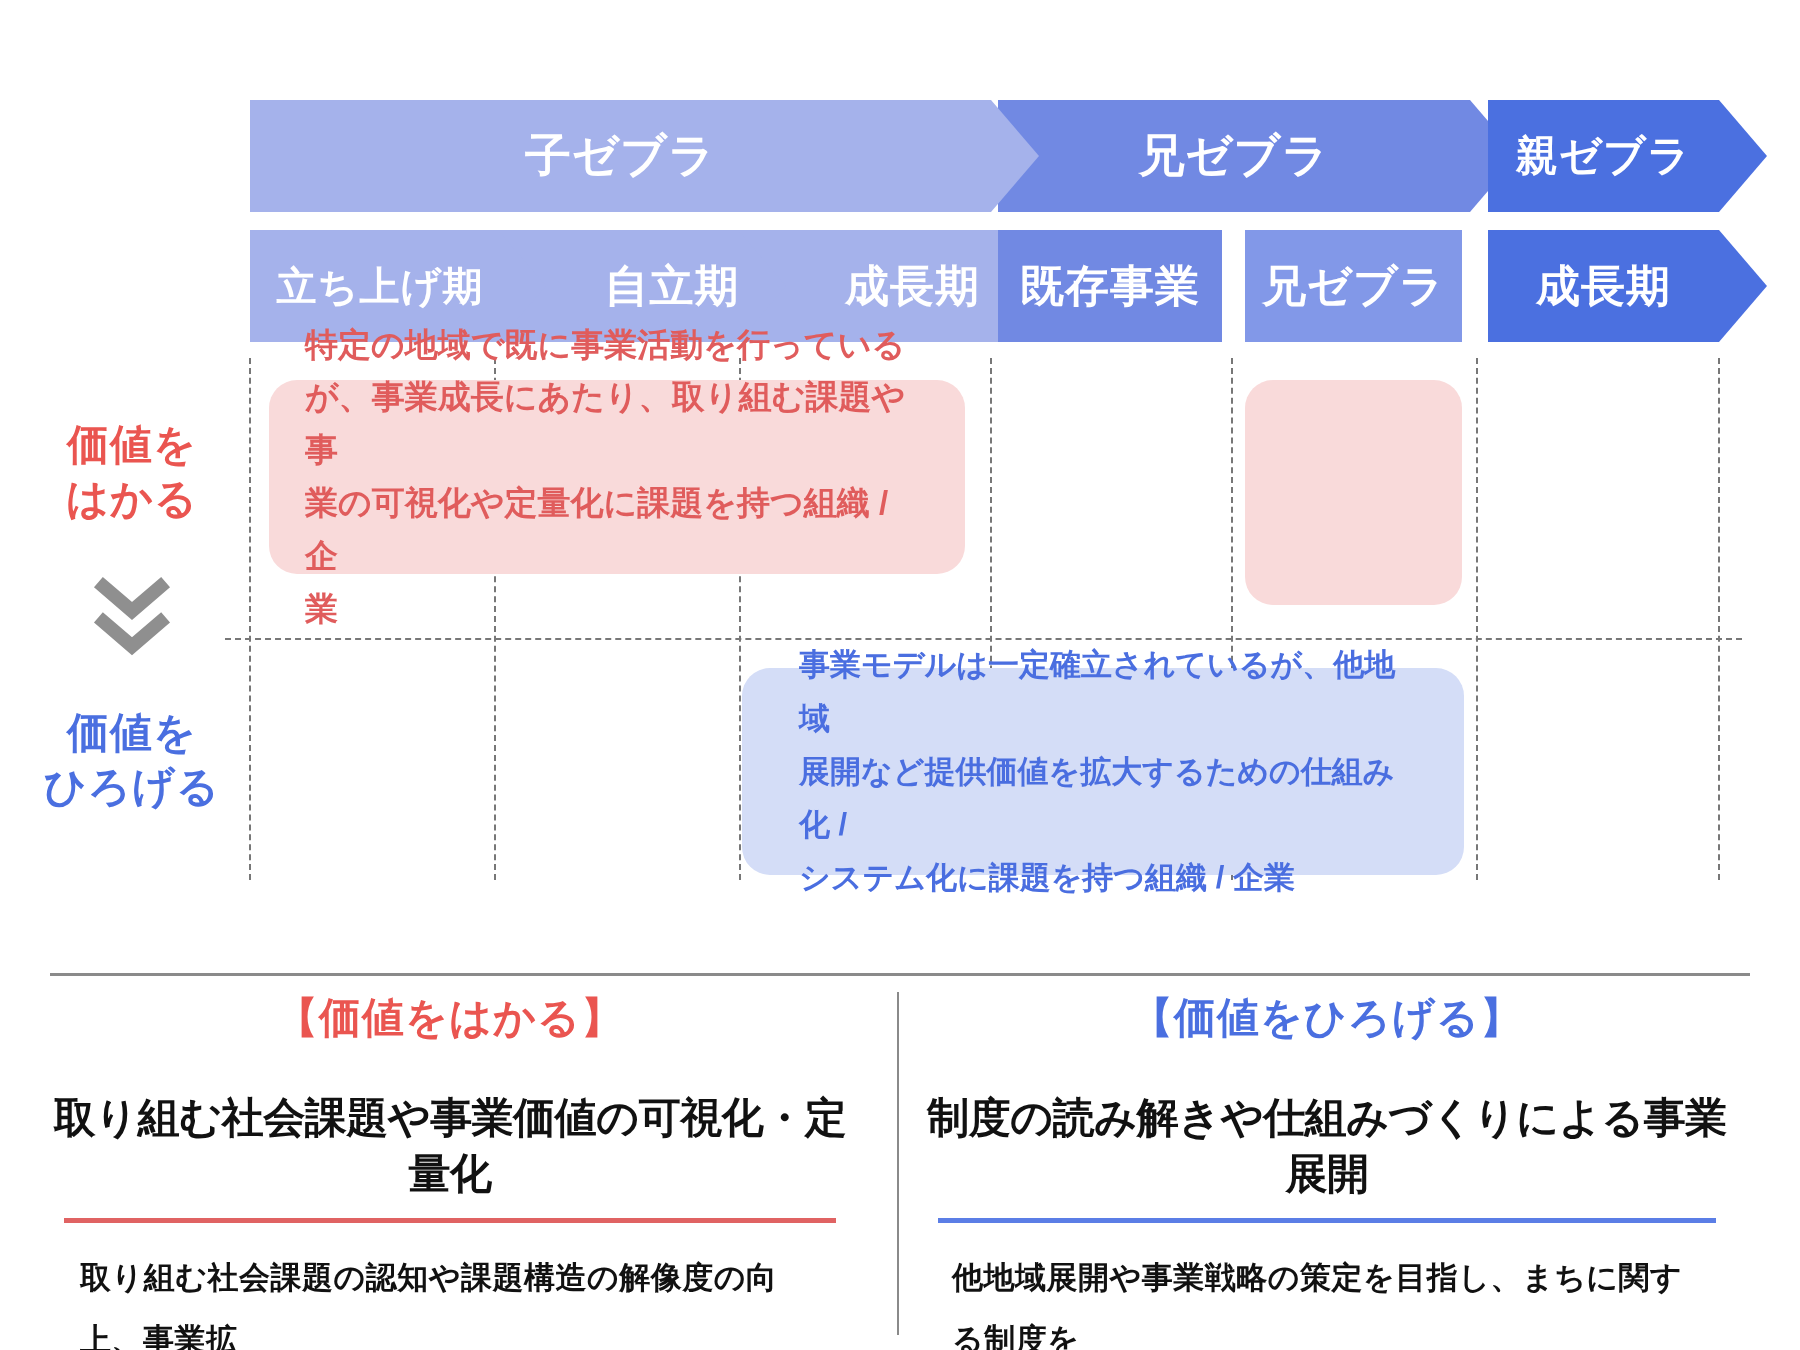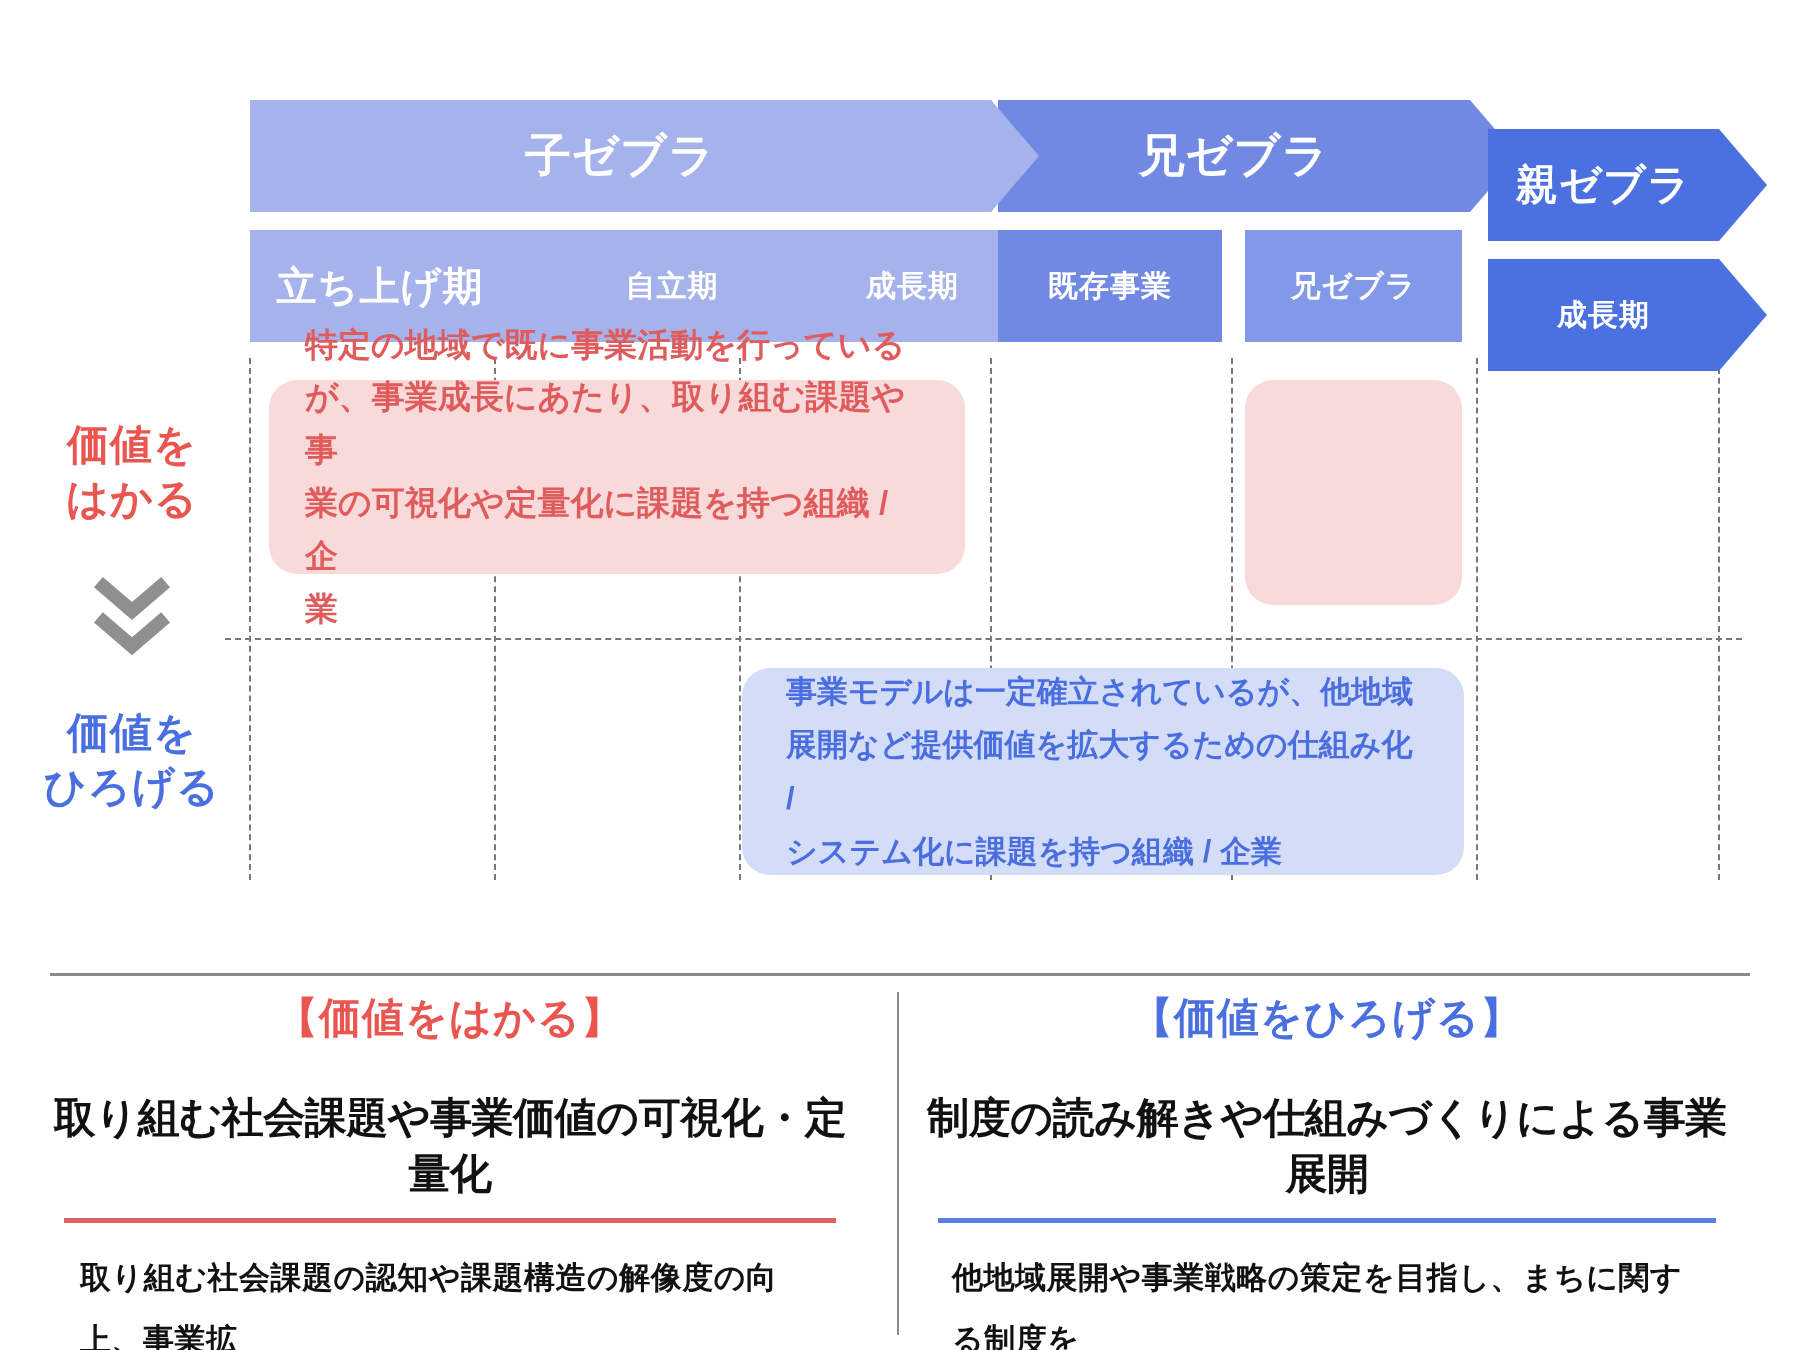--- a/index.html
+++ b/index.html
@@ -7,33 +7,33 @@
     position:relative;width:1800px;height:1350px;background:#ffffff;overflow:hidden;
     font-family:"Liberation Sans","DejaVu Sans",sans-serif;
   }
   
   .vline{position:absolute;top:358px;height:522px;width:0;border-left:2px dashed var(--dash_gray);}
   .hline{position:absolute;left:225px;top:638px;width:1517px;height:0;border-top:2px dashed var(--dash_gray);}
   
   .shape{position:absolute;display:flex;align-items:center;justify-content:center;
          color:#fff;font-weight:700;letter-spacing:1px;}
   .row1{top:100px;height:112px;font-size:46px;}
-  .row2{top:230px;height:112px;font-size:30px;}
+  .row2{top:230px;height:112px;font-size:44px;}
   .tip{clip-path:polygon(0 0,calc(100% - 48px) 0,100% 50%,calc(100% - 48px) 100%,0 100%);padding-right:48px;}
   .tip.notch{clip-path:polygon(0 0,calc(100% - 48px) 0,100% 50%,calc(100% - 48px) 100%,0 100%,48px 50%);padding-left:48px;}
   .light{background:var(--arrow_light);} .medium{background:var(--arrow_medium);}
-  .medlight{background:var(--arrow_medium_light);} .dark{background:var(--arrow_dark);margin-top:29px;}
+  .medlight{background:var(--arrow_medium_light);} .dark{background:var(--arrow_dark);}
   
   .note{position:absolute;border-radius:28px;white-space:pre-line;font-weight:600;
         display:flex;align-items:center;}
   .note-pink{background:var(--pink_box_bg);color:var(--pink_text);}
   .note-blue{background:var(--blue_box_bg);color:var(--blue_text);}
   .note-measure{left:269px;top:380px;width:696px;height:194px;font-size:33px;line-height:1.6;padding:10px 36px;box-sizing:border-box;}
   .note-measure-mini{left:1245px;top:380px;width:217px;height:225px;}
-  .note-expand{left:742px;top:668px;width:722px;height:207px;font-size:31px;line-height:1.72;padding:10px 44px;box-sizing:border-box;}
+  .note-expand{left:742px;top:668px;width:722px;height:207px;font-size:31px;line-height:1.72;padding:10px 57px;box-sizing:border-box;}
   
   .rail{position:absolute;left:28px;width:208px;text-align:center;font-weight:700;
         font-size:42px;line-height:1.28;white-space:pre-line;letter-spacing:1px;}
   .rail-measure{top:418px;color:var(--label_red);}
   .rail-expand{top:706px;color:var(--label_blue);}
   .rail-chevron{position:absolute;left:92px;top:568px;width:80px;height:102px;}
   
   .separator{position:absolute;left:50px;top:973px;width:1700px;height:3px;background:var(--line_gray);}
   .divider{position:absolute;left:897px;top:992px;width:2px;height:343px;background:var(--line_gray);}
   .col{position:absolute;top:990px;width:810px;text-align:center;color:var(--body_text);}

